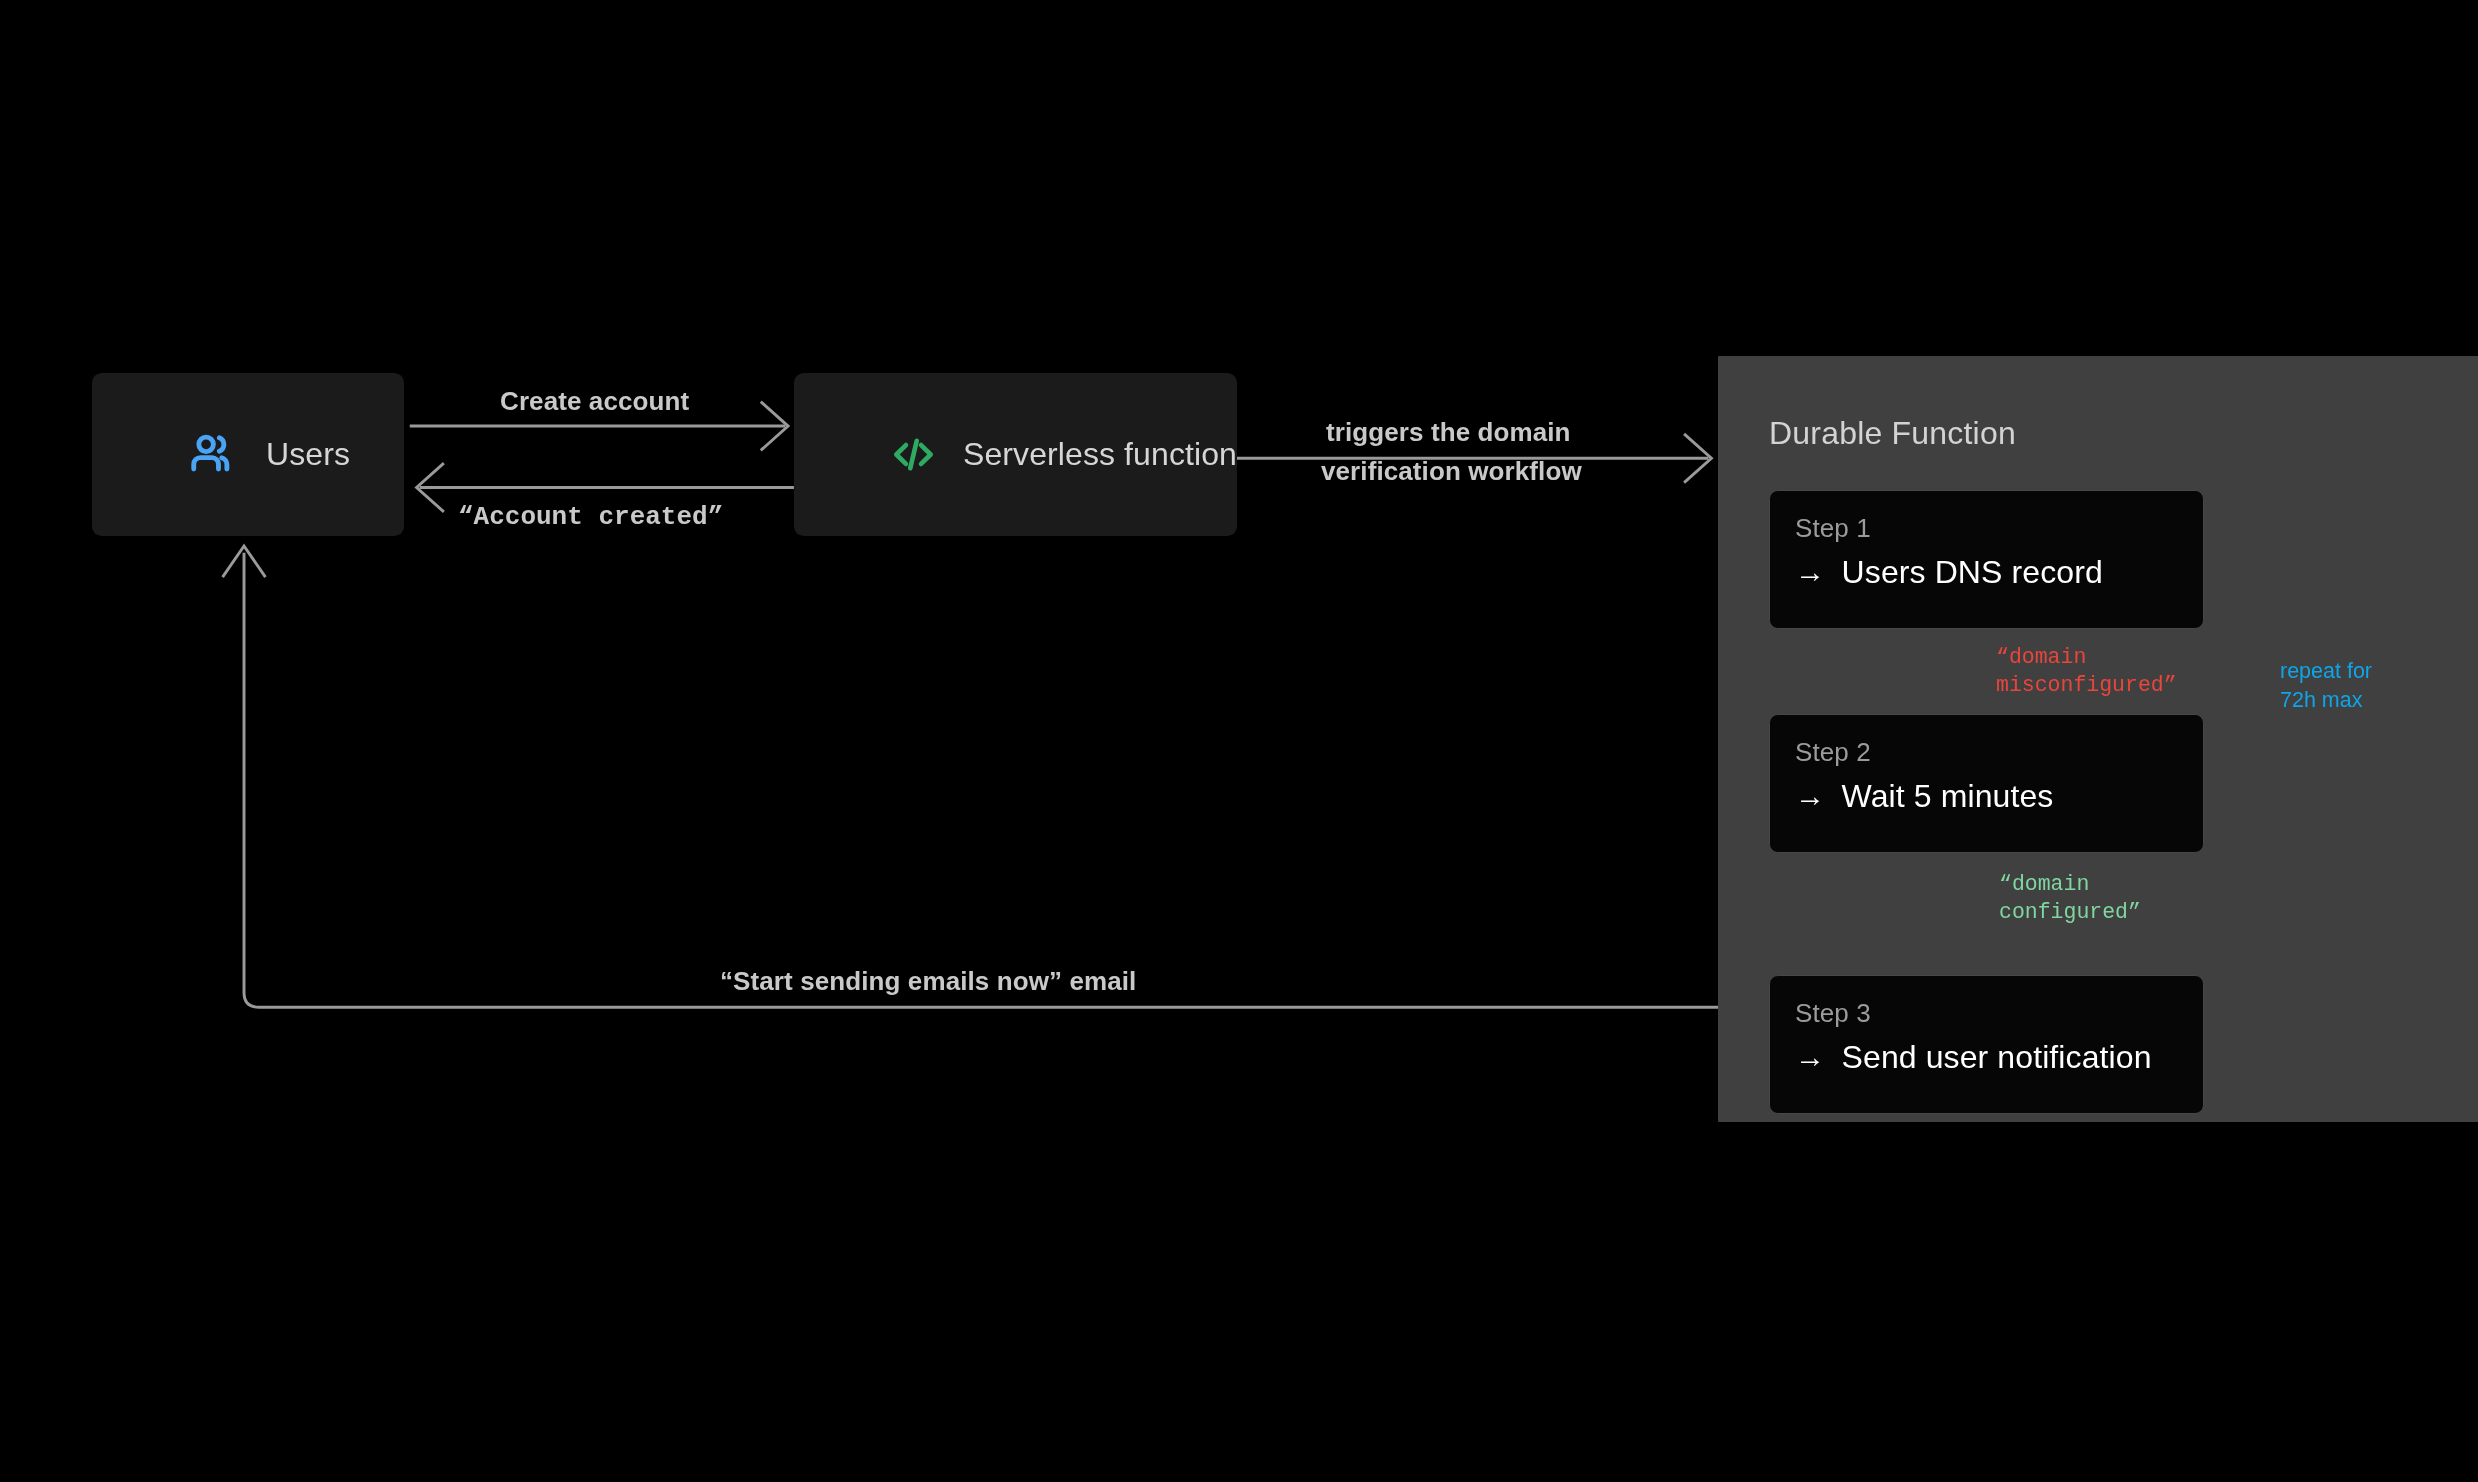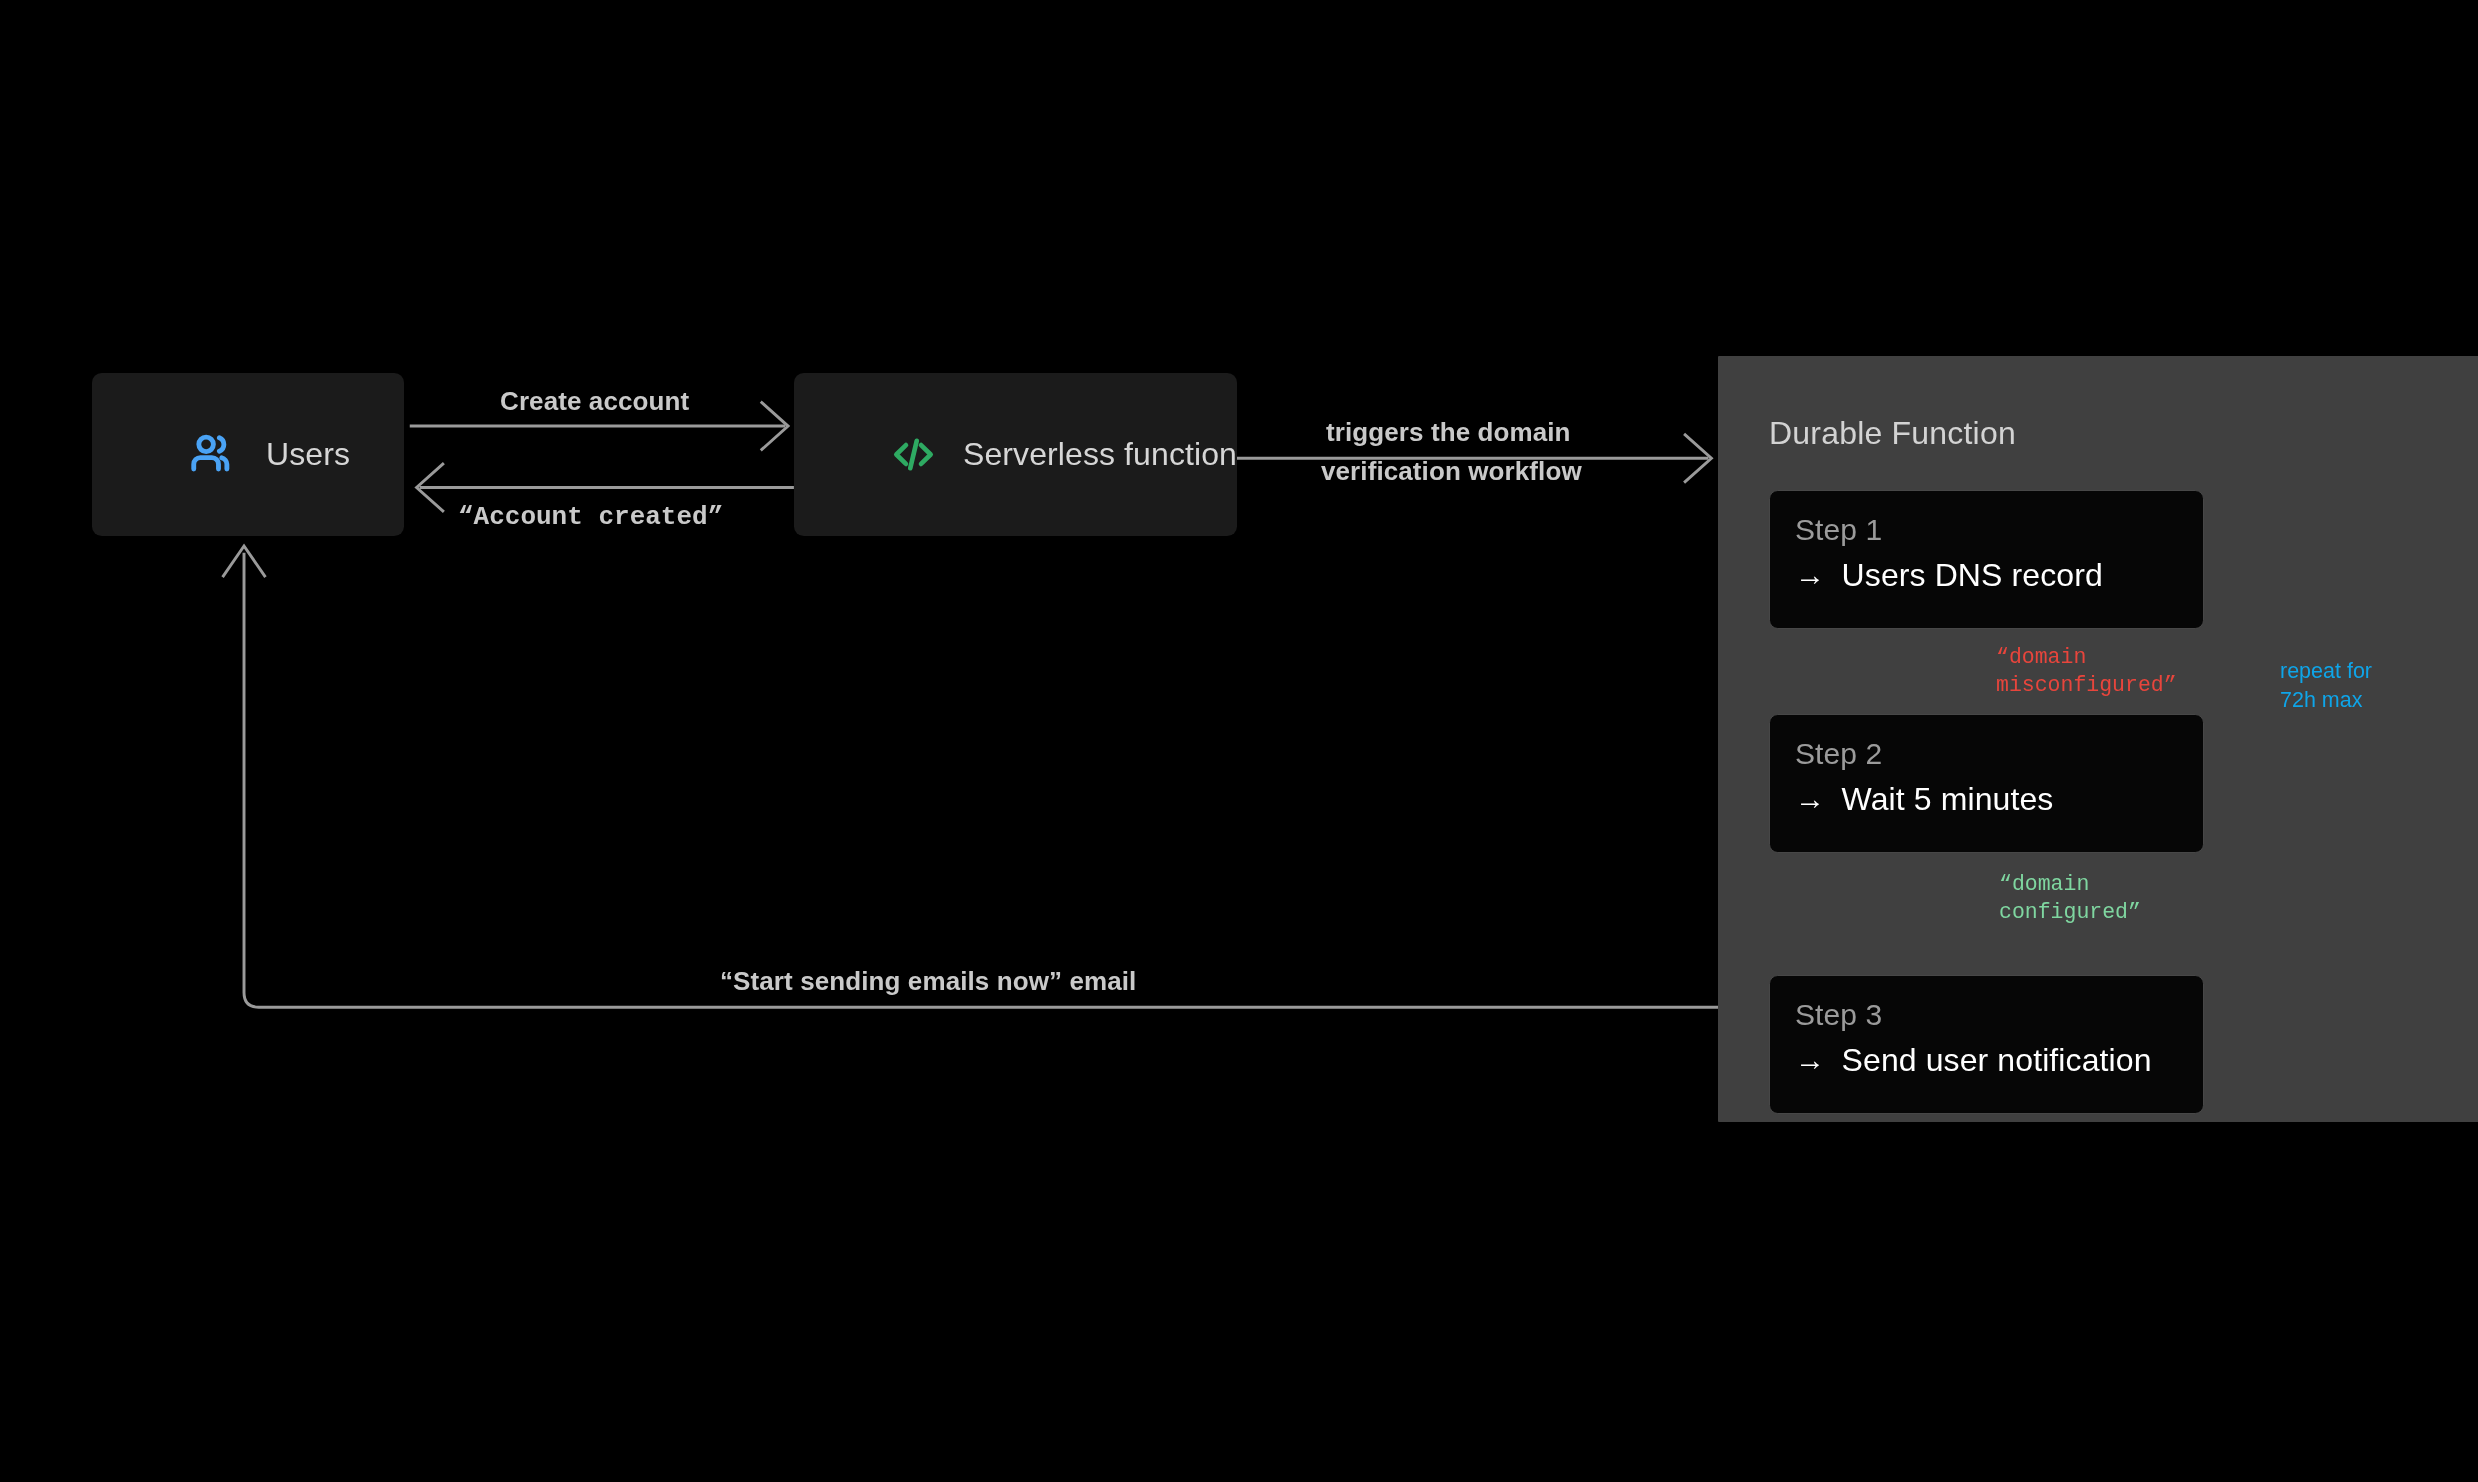--- a/index.html
+++ b/index.html
@@ -100,21 +100,21 @@
     border-radius: 8.8px;
     box-sizing: border-box;
     padding: 21.5px 0 0 25px;
   }
   #step-1 { top: 134px; }
   #step-2 { top: 358px; }
   #step-3 { top: 583px; margin-top: 36px; }
 
   .step-kicker {
     color: #9b9b9b;
-    font-size: 30px;
+    font-size: 26px;
     font-weight: 400;
     letter-spacing: 0.1px;
     white-space: nowrap;
   }
   .step-main {
     margin-top: 10.7px;
     display: flex;
     align-items: center;
     gap: 16.6px;
     white-space: nowrap;

